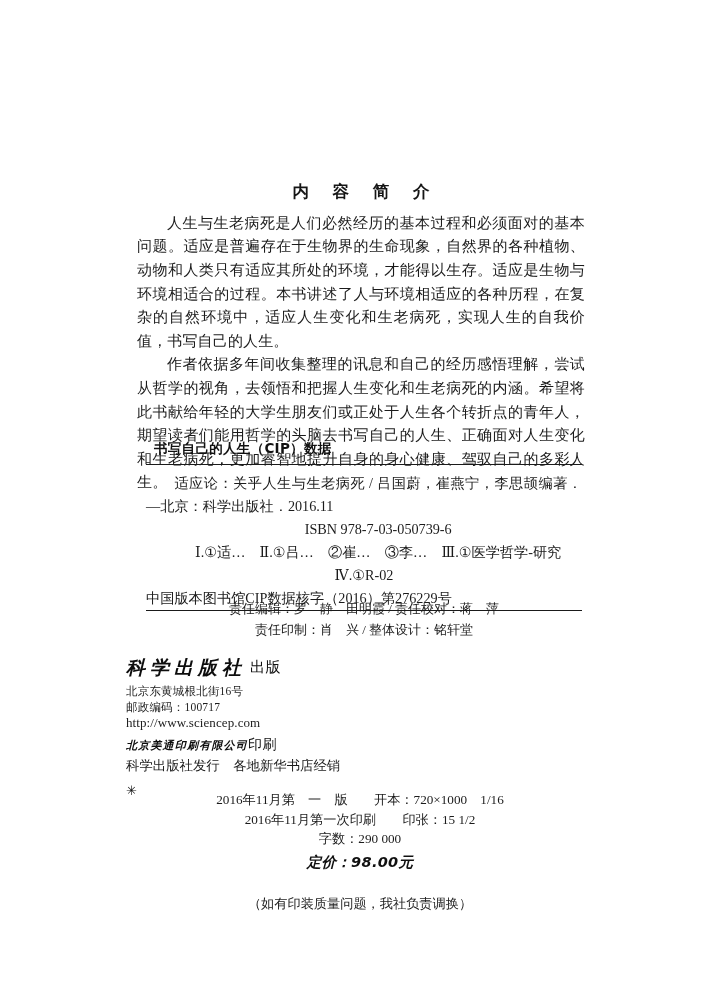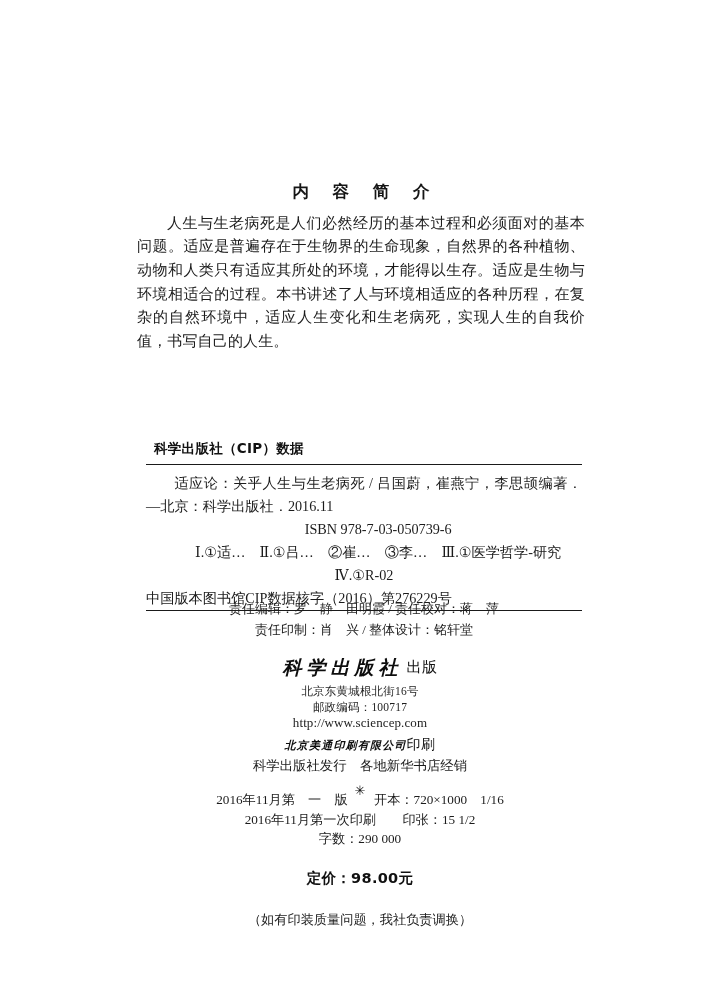--- a/index.html
+++ b/index.html
@@ -114,24 +114,23 @@
     font-family: "Liberation Serif", "DejaVu Serif", serif;
     font-size: 13px;
     line-height: 21px;
     color: #1c1c1c;
     white-space: pre;
   }
 
   
   .imprint {
     position: absolute;
-    left: 110px;
+    left: 126px;
     top: 658px;
     width: 500px;
-    text-align: center;
   }
 
   .publisher-line {
     font-size: 0;
     line-height: 1;
     margin-bottom: 6px;
     white-space: nowrap;
   }
   .publisher-logo {
     font-family: "DejaVu Serif", "Liberation Serif", serif;
@@ -214,49 +213,51 @@
     text-align: center;
   }
   .specs p {
     margin: 0;
     font-size: 13.2px;
     line-height: 19.5px;
     color: #1b1b1b;
     white-space: pre;
   }
   .specs .price {
-    margin-top: 18px;
+    margin-top: 2px;
     font-family: "DejaVu Sans", "Liberation Sans", sans-serif;
     font-weight: bold;
     font-size: 14.5px;
     line-height: 22px;
     letter-spacing: 0.3px;
     color: #101010;
+    font-style: italic;
   }
   .specs .note {
     margin-top: 20px;
     font-size: 13.2px;
     line-height: 21px;
     color: #1b1b1b;
   }
 </style>
 </head>
 <body>
 
 <div class="page">
 
   <section class="content-block">
     <h1 class="section-title">内 容 简 介</h1>
     <div class="abstract">
       <p>人生与生老病死是人们必然经历的基本过程和必须面对的基本问题。适应是普遍存在于生物界的生命现象，自然界的各种植物、动物和人类只有适应其所处的环境，才能得以生存。适应是生物与环境相适合的过程。本书讲述了人与环境相适应的各种历程，在复杂的自然环境中，适应人生变化和生老病死，实现人生的自我价值，书写自己的人生。</p>
+      <p>作者依据多年间收集整理的讯息和自己的经历感悟理解，尝试从哲学的视角，去领悟和把握人生变化和生老病死的内涵。希望将此书献给年轻的大学生朋友们或正处于人生各个转折点的青年人，期望读者们能用哲学的头脑去书写自己的人生、正确面对人生变化和生老病死，更加睿智地提升自身的身心健康、驾驭自己的多彩人生。</p>
     </div>
   </section>
 
   <section class="cip-block">
-    <div class="cip-heading">科学出版社（CIP）数据</div>
+    <div class="cip-heading">书写自己的人生（CIP）数据</div>
     <hr class="rule">
     <div class="cip-body">
       <p class="cip-line-wrap">适应论：关乎人生与生老病死 / 吕国蔚，崔燕宁，李思颉编著．—北京：科学出版社．2016.11</p>
       <p class="cip-indent">ISBN 978-7-03-050739-6</p>
       <p class="cip-indent">Ⅰ.①适…　Ⅱ.①吕…　②崔…　③李…　Ⅲ.①医学哲学-研究　Ⅳ.①R-02</p>
       <p>中国版本图书馆CIP数据核字（2016）第276229号</p>
     </div>
     <hr class="rule rule-bottom">
   </section>
 

